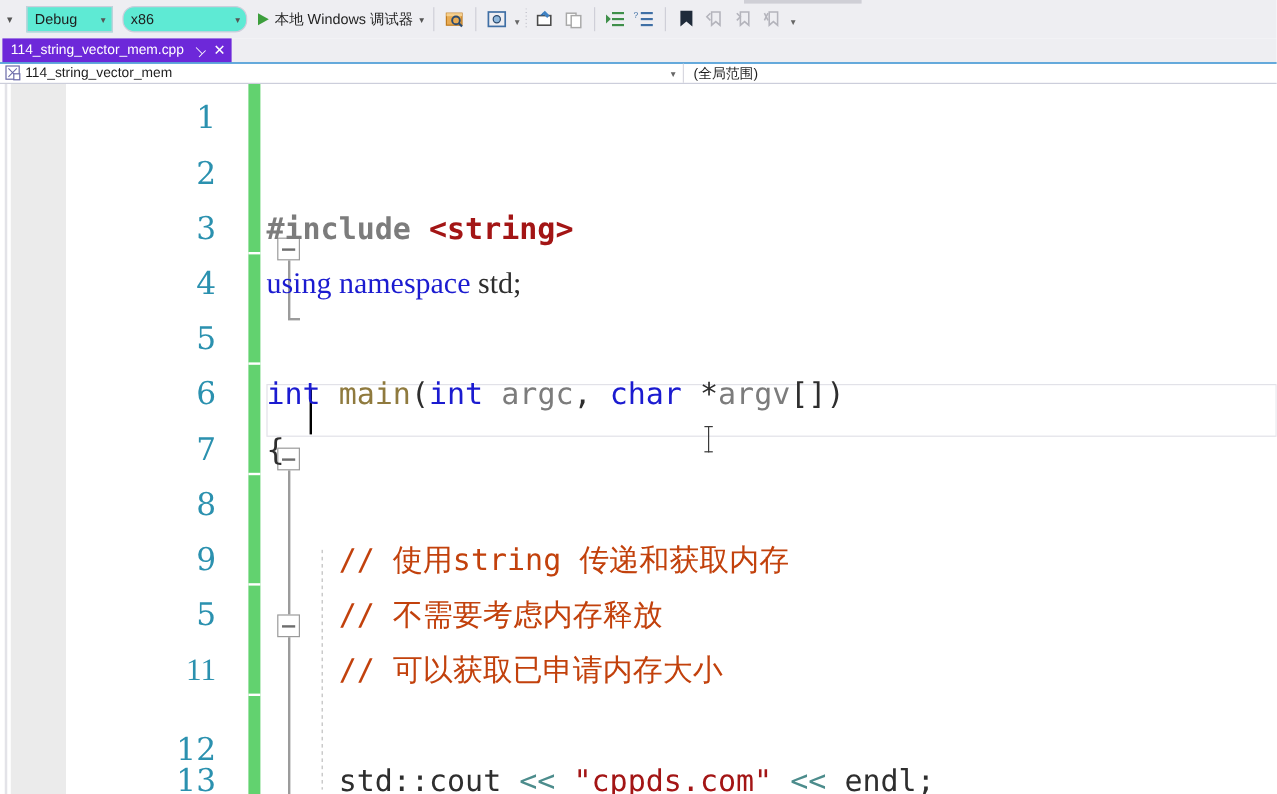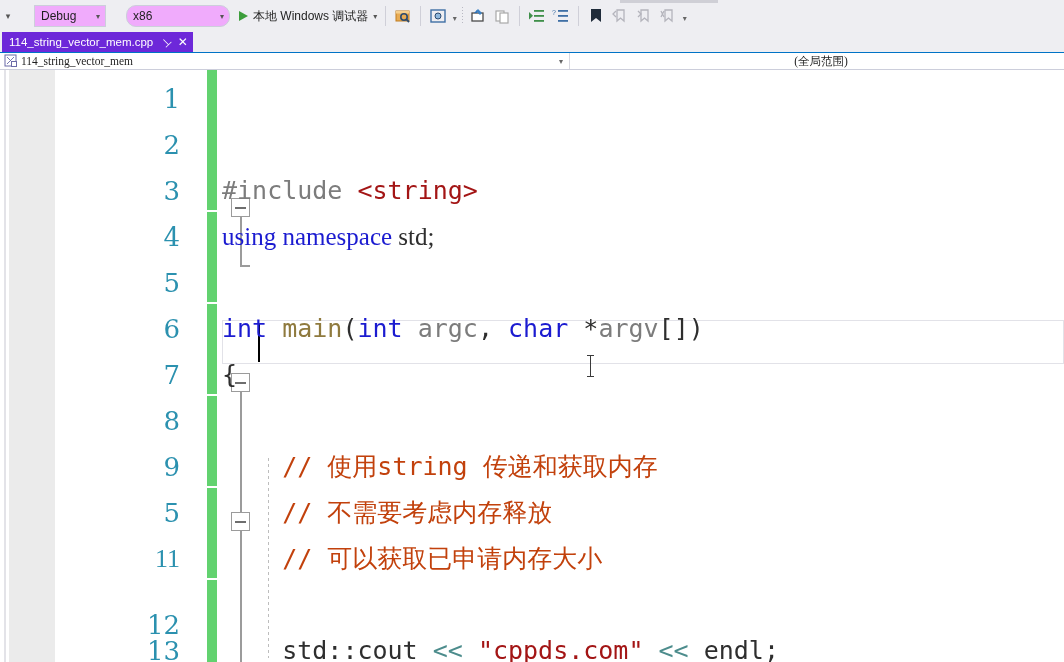--- a/index.html
+++ b/index.html
@@ -24,25 +24,25 @@
     box-sizing: border-box;
     padding-left: 2px;
   }
   .tb-overflow {
     width: 12px; height: 26px;
     display: flex; align-items: center; justify-content: center;
     color: #555; font-size: 9px;
   }
   .combo {
     height: 22px;
-    background: #f0abfc;
+    background: #5eead4;
     border: 1px solid #cccedb;
     display: flex; align-items: center;
     box-sizing: border-box;
-    margin-left: 20px;
+    margin-left: 8px;
     padding-left: 6px;
     font-size: 12px;
     color: #1e1e1e;
   }
   .combo.debug { width: 72px; }
   .combo.arch  { width: 104px; border-radius: 10px; }
   .combo .combo-label { flex: 1; }
   .combo .combo-arrow {
     width: 14px; text-align: center;
     font-size: 8px; color: #555;
@@ -133,31 +133,30 @@
   .navbar {
     position: absolute; left: 0; top: 52px;
     width: 1064px; height: 18px;
     background: #ffffff;
     border-top: 1px solid #0073c6;
     border-bottom: 1px solid #cccedb;
     box-sizing: border-box;
     display: flex; align-items: stretch;
     font-size: 11.5px;
     color: #1e1e1e;
-    font-family: Liberation Serif, serif;
   }
   .nav-combo {
     display: flex; align-items: center;
     box-sizing: border-box;
     height: 100%;
     border-right: 1px solid #d8d8e0;
     padding-left: 4px;
   }
   .nav-combo.left { width: 570px; }
-  .nav-combo.right { flex: 1; border-right: none; padding-left: 8px; text-align: center; }
+  .nav-combo.right { flex: 1; border-right: none; padding-left: 8px; }
   .nav-combo .nav-arrow {
     width: 16px; text-align: center;
     font-size: 8px; color: #666;
   }
   .nav-combo .nav-label { flex: 1; white-space: nowrap; }
   .vsicon {
     width: 14px; height: 14px;
     margin-right: 3px;
     flex: none;
     position: relative;
@@ -460,21 +459,21 @@
     <div class="regionline" style="left:240px; top:322px; height:270px;"></div>
 
     <div class="foldbox" style="left:231px; top:442px;"></div>
 
     <div class="indentguide" style="left:268px; top:388px; height:200px;"></div>
 
     <div class="codeview">
         <div class="ln" style="top: 6px;">1</div>
         <div class="ln" style="top: 52px;">2</div>
         <div class="ln" style="top: 98px;">3</div>
-        <div class="codeline" style="top: 98px;"><span class="t-gray">#include </span><span class="t-incl">&lt;string&gt;</span></div>
+        <div class="codeline" style="top: 98px; font-weight: bold;"><span class="t-gray">#include </span><span class="t-incl">&lt;string&gt;</span></div>
         <div class="ln" style="top: 144px;">4</div>
         <div class="codeline" style="top: 144px; font-family: Liberation Serif, serif;"><span class="t-kw">using namespace </span><span class="t-plain">std;</span></div>
         <div class="ln" style="top: 190px;">5</div>
         <div class="ln" style="top: 236px;">6</div>
         <div class="codeline" style="top: 236px;"><span class="t-kw">int </span><span class="t-fn">main</span><span class="t-punct">(</span><span class="t-kw">int </span><span class="t-gray">argc</span><span class="t-punct">, </span><span class="t-kw">char </span><span class="t-punct">*</span><span class="t-gray">argv</span><span class="t-punct">[])</span></div>
         <div class="ln" style="top: 282px;">7</div>
         <div class="codeline" style="top: 282px;"><span class="t-punct">{</span></div>
         <div class="ln" style="top: 328px;">8</div>
         <div class="ln" style="top: 374px;">9</div>
         <div class="codeline" style="top: 374px;"><span class="t-comment">    // 使用string 传递和获取内存</span></div>

